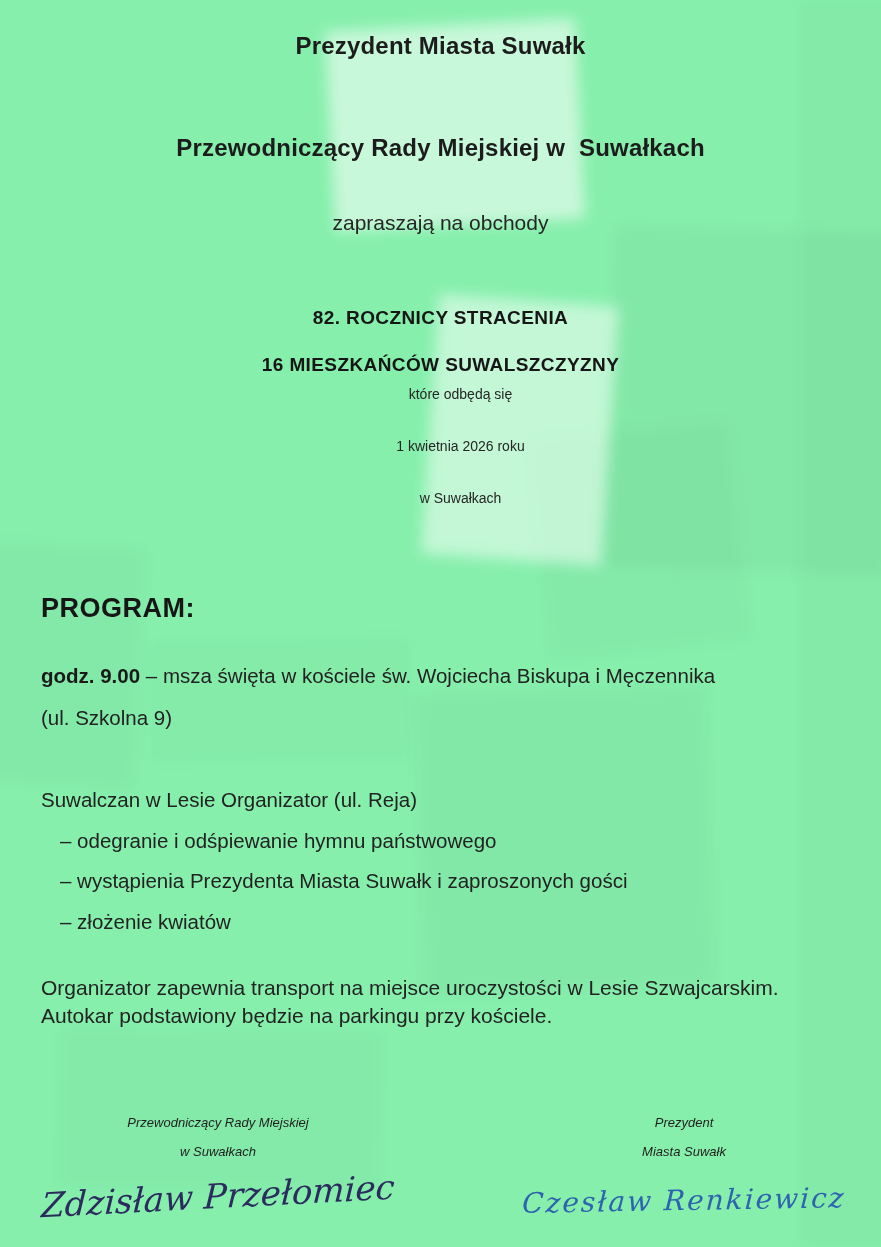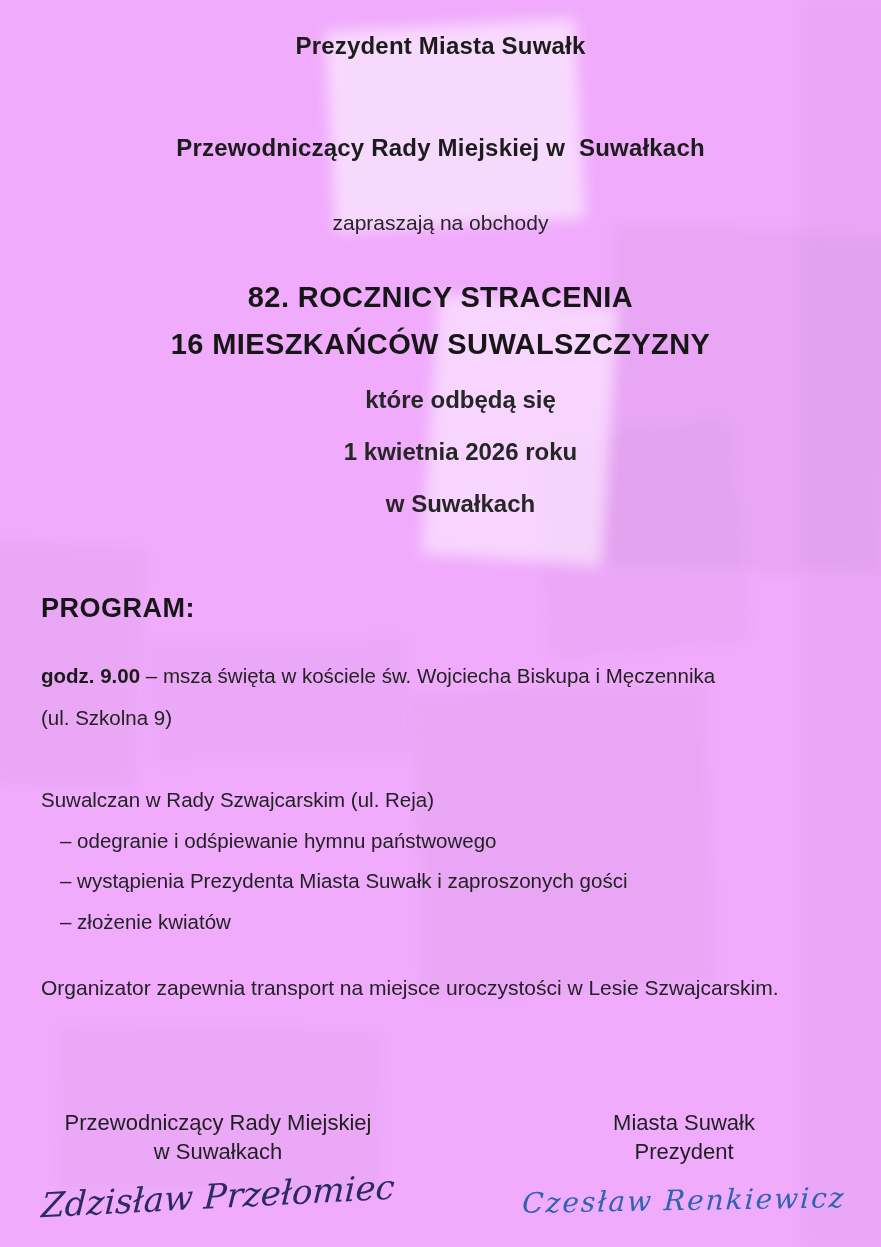--- a/index.html
+++ b/index.html
@@ -6,21 +6,21 @@
   body {
     font-family: "Liberation Sans", sans-serif;
     color: #1e1e1e;
     background: #d9d9d9;
   }
   .page {
     position: relative;
     width: 881px;
     height: 1247px;
     margin: 0 auto;
-    background: #f0abfc;
+    background: #86efac;
     overflow: hidden;
   }
   
   .patch {
     position: absolute;
     pointer-events: none;
     filter: blur(7px);
   }
   .p1 { left: 330px; top: 25px;  width: 250px; height: 200px; background: rgba(255,255,255,.55); transform: rotate(-3deg); }
   .p2 { left: 610px; top: 230px; width: 280px; height: 340px; background: rgba(0,0,0,.030);     transform: rotate(2deg); }
@@ -34,22 +34,22 @@
 
   .line {
     position: absolute;
     left: 0;
     right: 0;
     text-align: center;
     white-space: pre-wrap;
   }
   .hdr-bold   { font-size: 24px; font-weight: 700; letter-spacing: .2px; color: #1c1c1c; }
   .hdr-reg    { font-size: 21px; font-weight: 400; color: #262626; }
-  .main-title { font-size: 29px; font-weight: 700; letter-spacing: .4px; color: #161616; }
-  .sub-reg    { font-size: 24px; font-weight: 700; color: #262626; padding-left: 40px; }
+  .main-title { font-size: 19px; font-weight: 700; letter-spacing: .4px; color: #161616; margin-top: 26px; }
+  .sub-reg    { font-size: 14px; font-weight: 400; color: #262626; padding-left: 40px; }
 
   .program-heading {
     position: absolute;
     left: 41px;
     top: 593px;
     font-size: 27px;
     font-weight: 800;
     letter-spacing: .5px;
     color: #161616;
   }
@@ -67,21 +67,21 @@
   .note-line {
     position: absolute;
     left: 41px;
     font-size: 21px;
     color: #232323;
   }
 
   .sig-col { position: absolute; text-align: center; }
   .sig-col-left  { left: 18px;  top: 1108px; width: 400px; }
   .sig-col-right { left: 498px; top: 1108px; width: 372px; }
-  .sig-title { font-size: 22px; line-height: 29px; color: #1f1f1f; }
+  .sig-title { font-size: 13px; line-height: 29px; color: #1f1f1f; font-style: italic; }
   .sig-name {
     margin-top: 10px;
     font-family: "DejaVu Serif", serif;
     font-style: italic;
     white-space: nowrap;
   }
   .sig-name-left  { font-size: 34px; transform: rotate(-3deg) skewX(-6deg); }
   .sig-name-right { font-size: 28px; letter-spacing: 2px; transform: rotate(-1deg) skewX(-4deg); margin-top: 18px; }
 </style>
 </head>
@@ -108,33 +108,34 @@
 
   <div class="line sub-reg" style="top:386px">które odbędą się</div>
   <div class="line sub-reg" style="top:438px">1 kwietnia 2026 roku</div>
   <div class="line sub-reg" style="top:490px">w Suwałkach</div>
 
   <div class="program-heading">PROGRAM:</div>
 
   <div class="prog-line" style="top:648px"><b>godz. 9.00</b><span> – msza święta w kościele św. Wojciecha Biskupa i Męczennika</span></div>
   <div class="prog-line" style="top:690px">(ul. Szkolna 9)</div>
 
-  <div class="prog-line" style="top:772px">Suwalczan w Rady Szwajcarskim (ul. Reja)</div>
+  <div class="prog-line" style="top:772px">Suwalczan w Lesie Organizator (ul. Reja)</div>
 
   <div class="prog-line bullet" style="top:813px">– odegranie i odśpiewanie hymnu państwowego</div>
   <div class="prog-line bullet" style="top:853px">– wystąpienia Prezydenta Miasta Suwałk i zaproszonych gości</div>
   <div class="prog-line bullet" style="top:894px">– złożenie kwiatów</div>
 
   <div class="note-line" style="top:976px">Organizator zapewnia transport na miejsce uroczystości w Lesie Szwajcarskim.</div>
+  <div class="note-line" style="top:1004px">Autokar podstawiony będzie na parkingu przy kościele.</div>
 
   <div class="sig-col sig-col-left">
     <div class="sig-title">Przewodniczący Rady Miejskiej</div>
     <div class="sig-title">w Suwałkach</div>
     <div class="sig-name sig-name-left" style="color: rgb(44, 43, 94);">Zdzisław Przełomiec</div>
   </div>
 
   <div class="sig-col sig-col-right">
+    <div class="sig-title">Prezydent</div>
     <div class="sig-title">Miasta Suwałk</div>
-    <div class="sig-title">Prezydent</div>
     <div class="sig-name sig-name-right" style="color: rgb(46, 99, 176);">Czesław Renkiewicz</div>
   </div>
 
 </div>
 
 </body></html>

